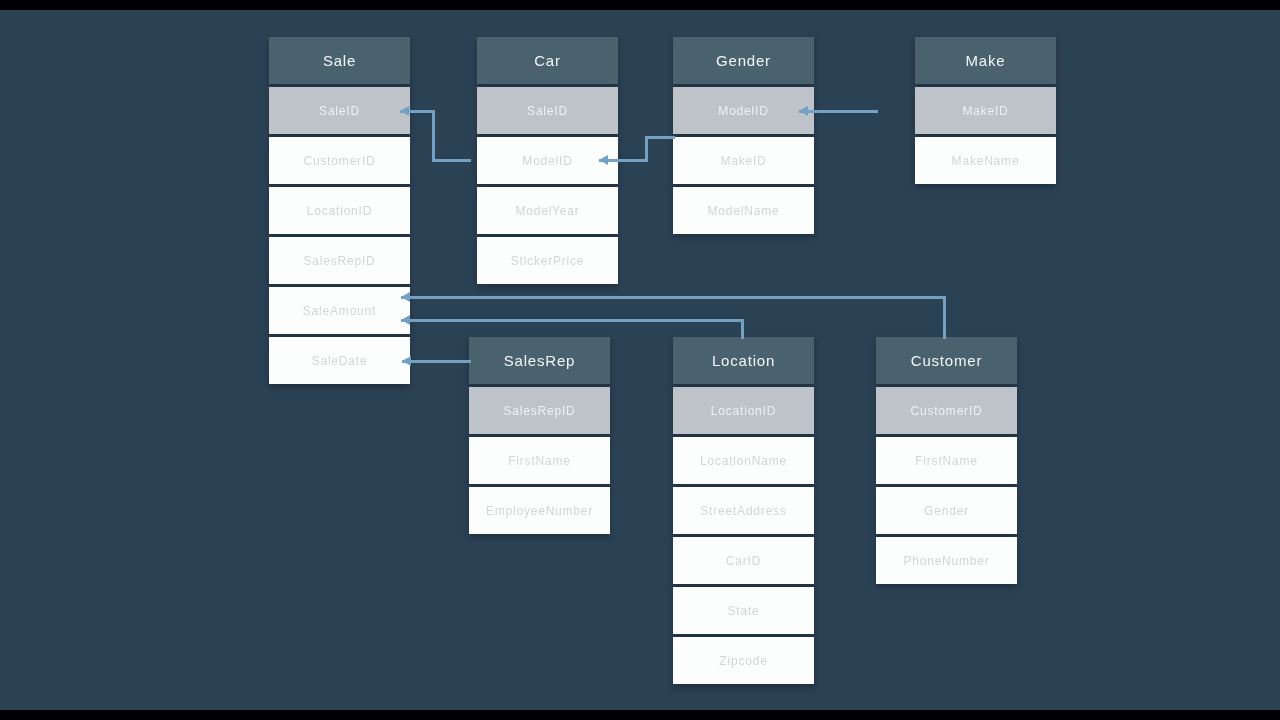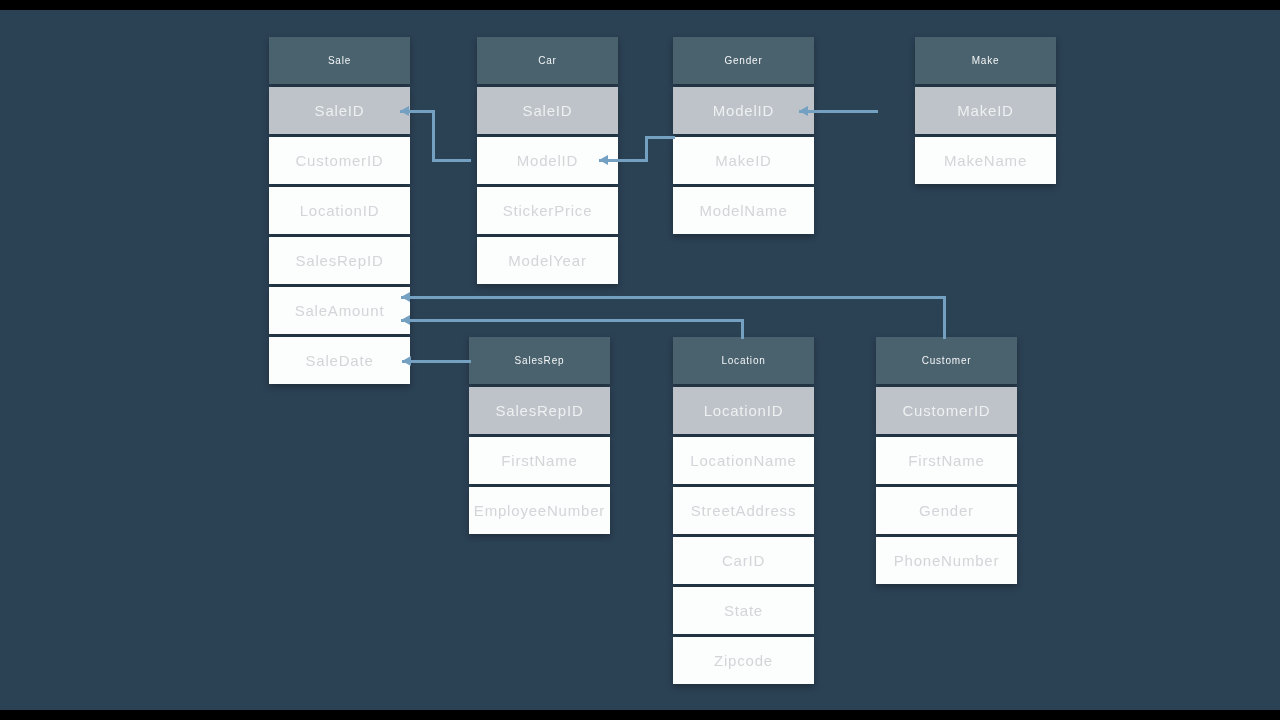--- a/index.html
+++ b/index.html
@@ -38,32 +38,32 @@
     filter: drop-shadow(0 3px 3px rgba(0, 0, 0, 0.28));
   }
   .t-header {
     height: 47px;
     margin-bottom: 3px;
     background: var(--header, #4a616e);
     color: var(--headerText, #f3f6f7);
     display: flex;
     align-items: center;
     justify-content: center;
-    font-size: 10px;
+    font-size: 15px;
     letter-spacing: 0.8px;
   }
   .t-row {
     height: 47px;
     margin-bottom: 3px;
     background: var(--row, #fcfdfd);
     color: var(--rowText, #d2d6d8);
     display: flex;
     align-items: center;
     justify-content: center;
-    font-size: 15px;
+    font-size: 12px;
     letter-spacing: 0.8px;
   }
   .t-row.key {
     background: var(--keyRow, #bdc3c8);
     color: var(--keyText, #eef1f2);
   }
 
   .conn-seg {
     position: absolute;
     background: var(--line, #74a0c2);
@@ -92,22 +92,22 @@
         <div class="t-row">CustomerID</div>
         <div class="t-row">LocationID</div>
         <div class="t-row">SalesRepID</div>
         <div class="t-row">SaleAmount</div>
         <div class="t-row">SaleDate</div>
       </div>
       <div class="table" style="left: 469px; top: 37px; margin-left: 8px;">
         <div class="t-header">Car</div>
         <div class="t-row key">SaleID</div>
         <div class="t-row">ModelID</div>
+        <div class="t-row">ModelYear</div>
         <div class="t-row">StickerPrice</div>
-        <div class="t-row">ModelYear</div>
       </div>
       <div class="table" style="left: 673px; top: 37px;">
         <div class="t-header">Gender</div>
         <div class="t-row key">ModelID</div>
         <div class="t-row">MakeID</div>
         <div class="t-row">ModelName</div>
       </div>
       <div class="table" style="left: 876px; top: 37px; padding-left: 39px;">
         <div class="t-header">Make</div>
         <div class="t-row key">MakeID</div>

